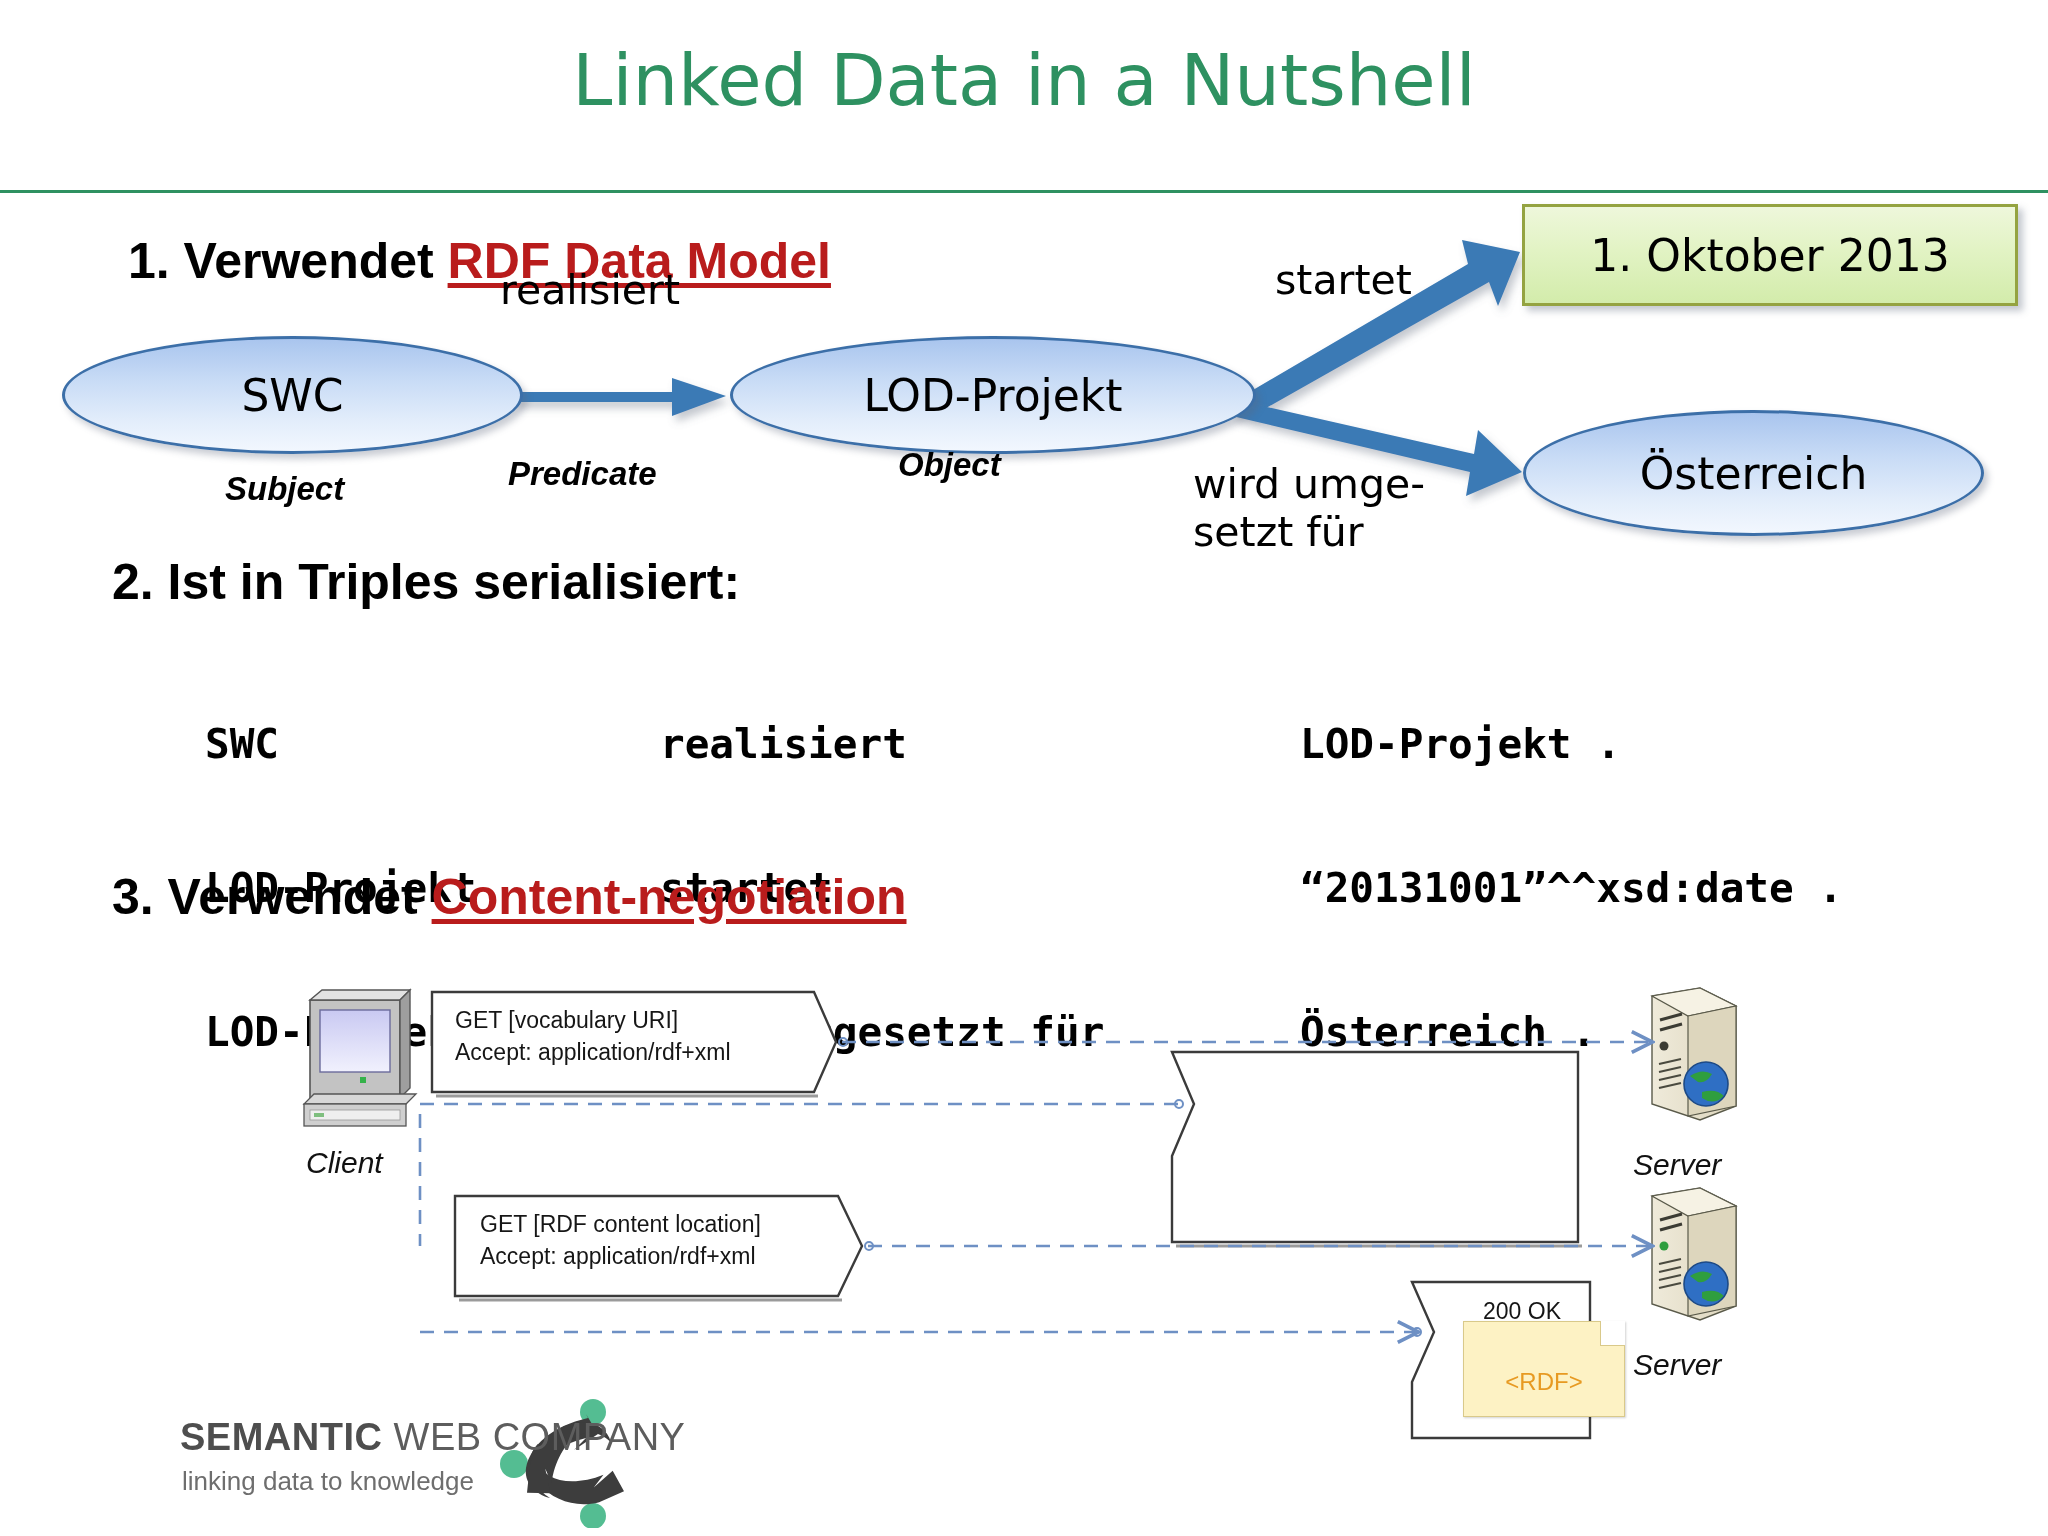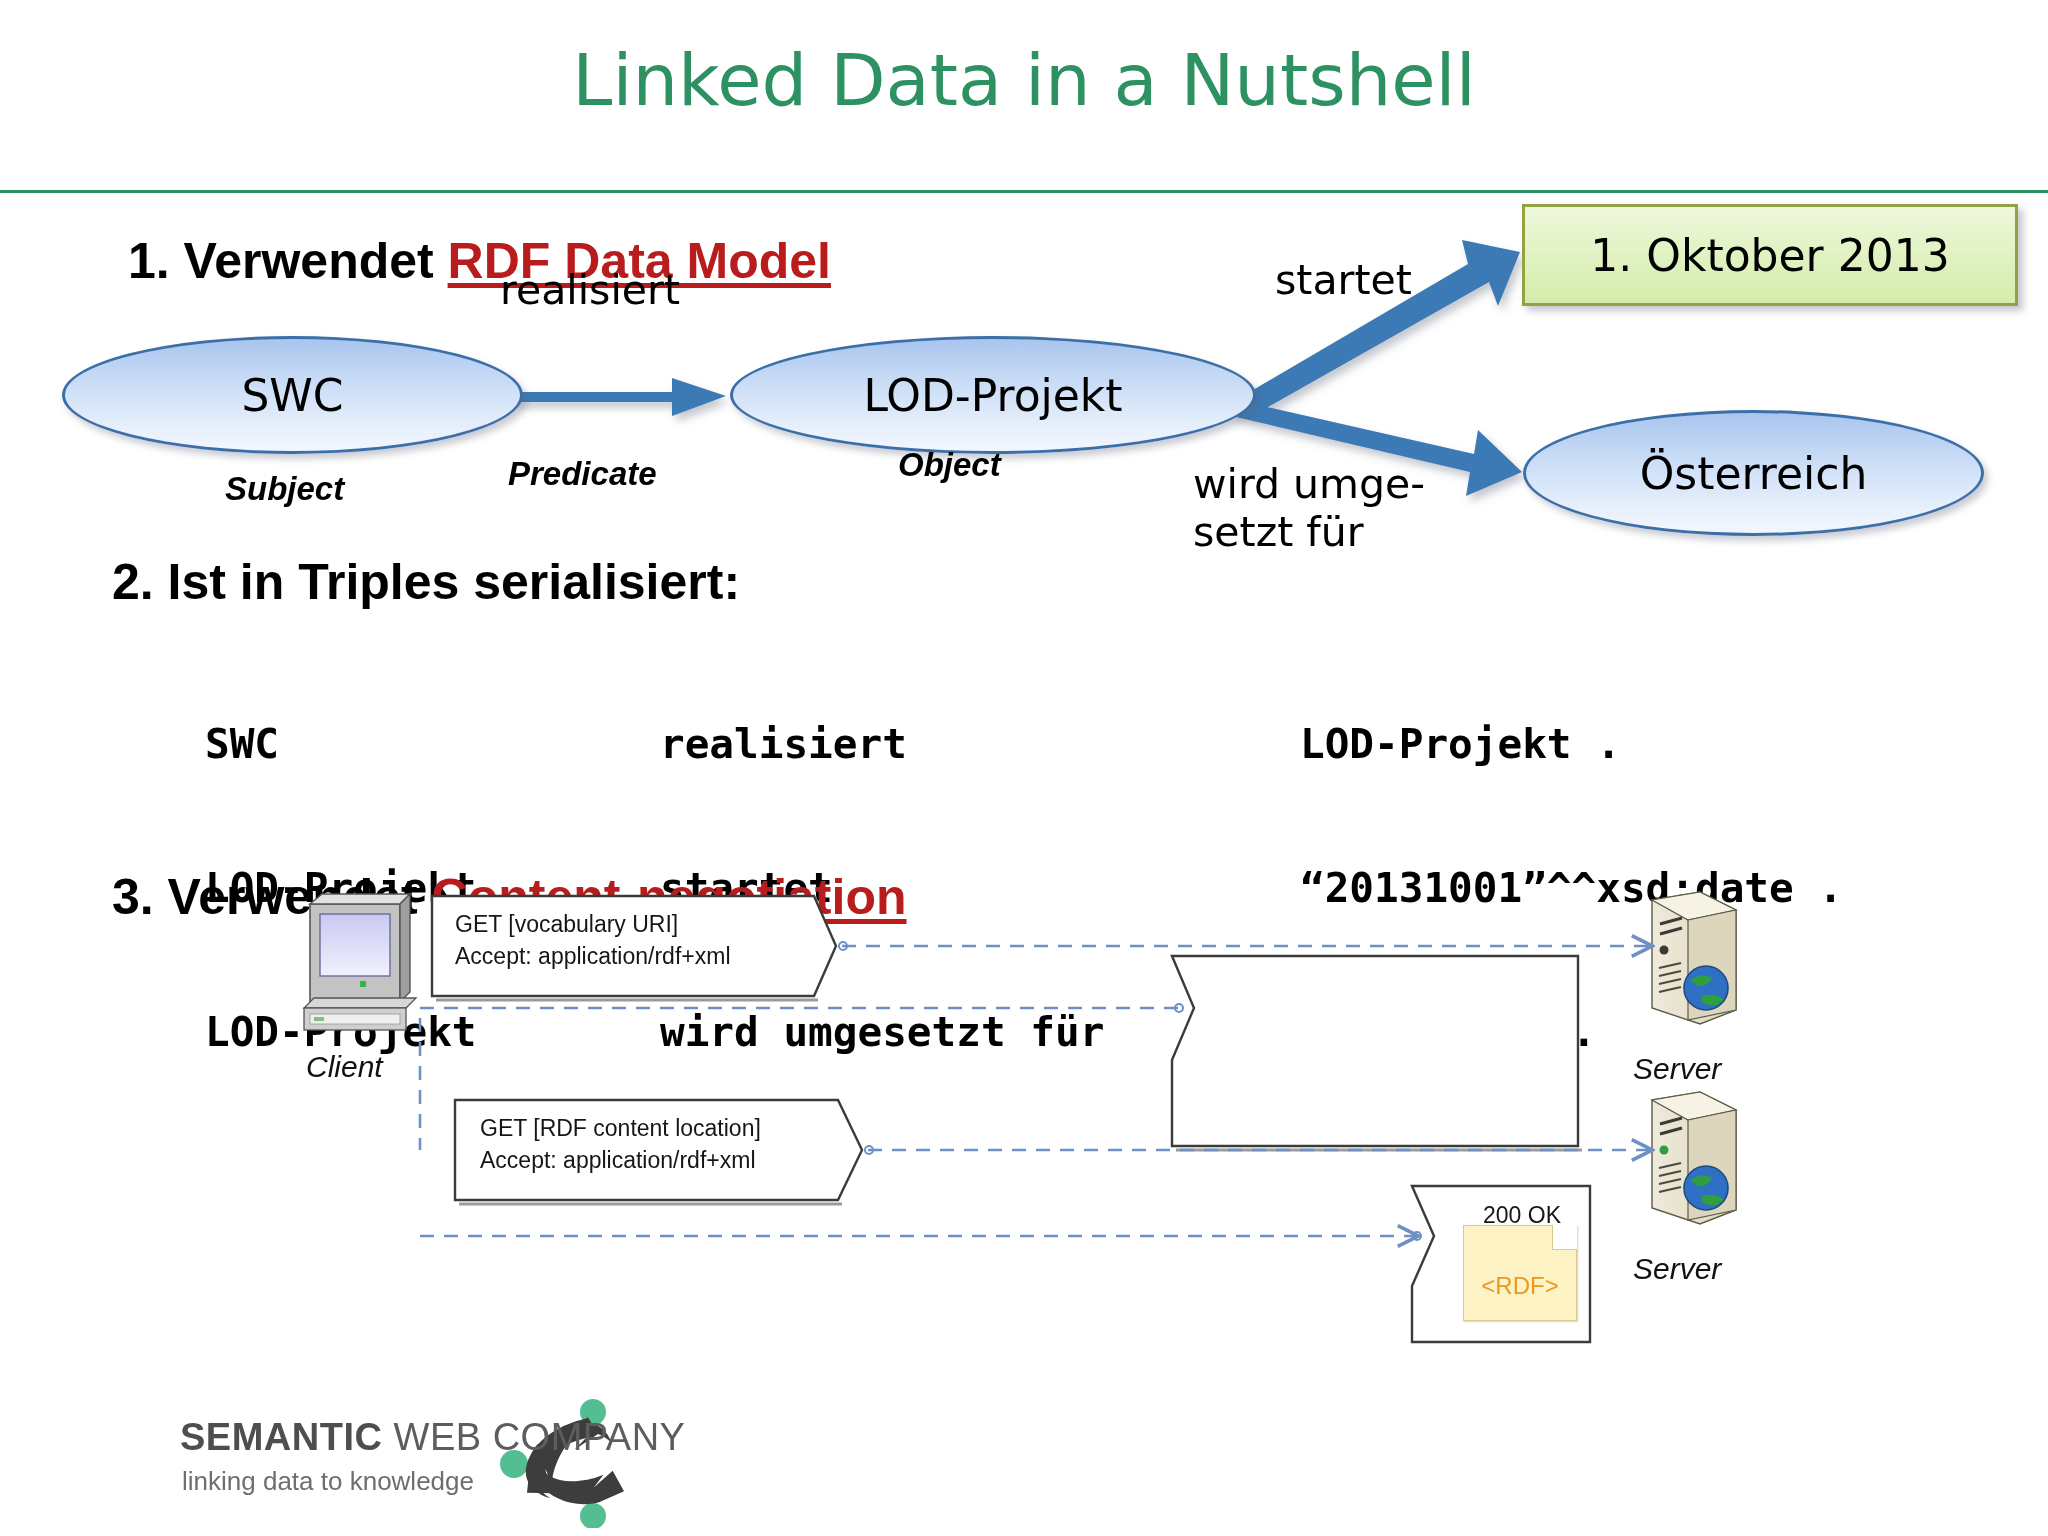--- a/index.html
+++ b/index.html
@@ -105,21 +105,21 @@
     font-size:41px;font-weight:bold;color:#000;
     line-height:1.17;
     white-space:pre;
   }
   .triples .row{display:block;}
   .triples .c1{display:inline-block;width:455px;}
   .triples .c2{display:inline-block;width:640px;}
   .triples .c3{display:inline-block;}
 
   
-  .cn{position:absolute;left:0;top:884px;width:1664px;height:460px;}
+  .cn{position:absolute;left:0;top:980px;width:1664px;height:460px;}
   svg.cn-svg{position:absolute;left:0;top:0;width:2048px;height:460px;overflow:visible;}
 
   .msg{
     position:absolute;
     font-family:"Liberation Sans", sans-serif;
     font-size:23px;color:#161616;
     line-height:1.4;
     white-space:nowrap;
   }
   #msg1{left:455px;top:24px;}
@@ -134,20 +134,21 @@
     white-space:nowrap;
   }
   #name-client{left:306px;top:166px;}
   #name-server1{left:1633px;top:168px;}
   #name-server2{left:1633px;top:368px;}
 
   .rdfdoc{
     position:absolute;left:1463px;top:341px;width:112px;height:94px;
     background:#fdf2c4;border:1px solid #d9c98a;
     box-shadow:1px 1px 2px rgba(0,0,0,0.18);
+    padding-left:48px;
   }
   .rdfdoc .fold{
     position:absolute;right:-1px;top:-1px;width:24px;height:24px;
     background:#ffffff;border-left:1px solid #d9c98a;border-bottom:1px solid #d9c98a;
   }
   .rdfdoc .txt{
     position:absolute;left:0;right:0;top:46px;text-align:center;
     font-family:"Liberation Sans", sans-serif;
     font-size:24px;color:#e79a22;
   }

